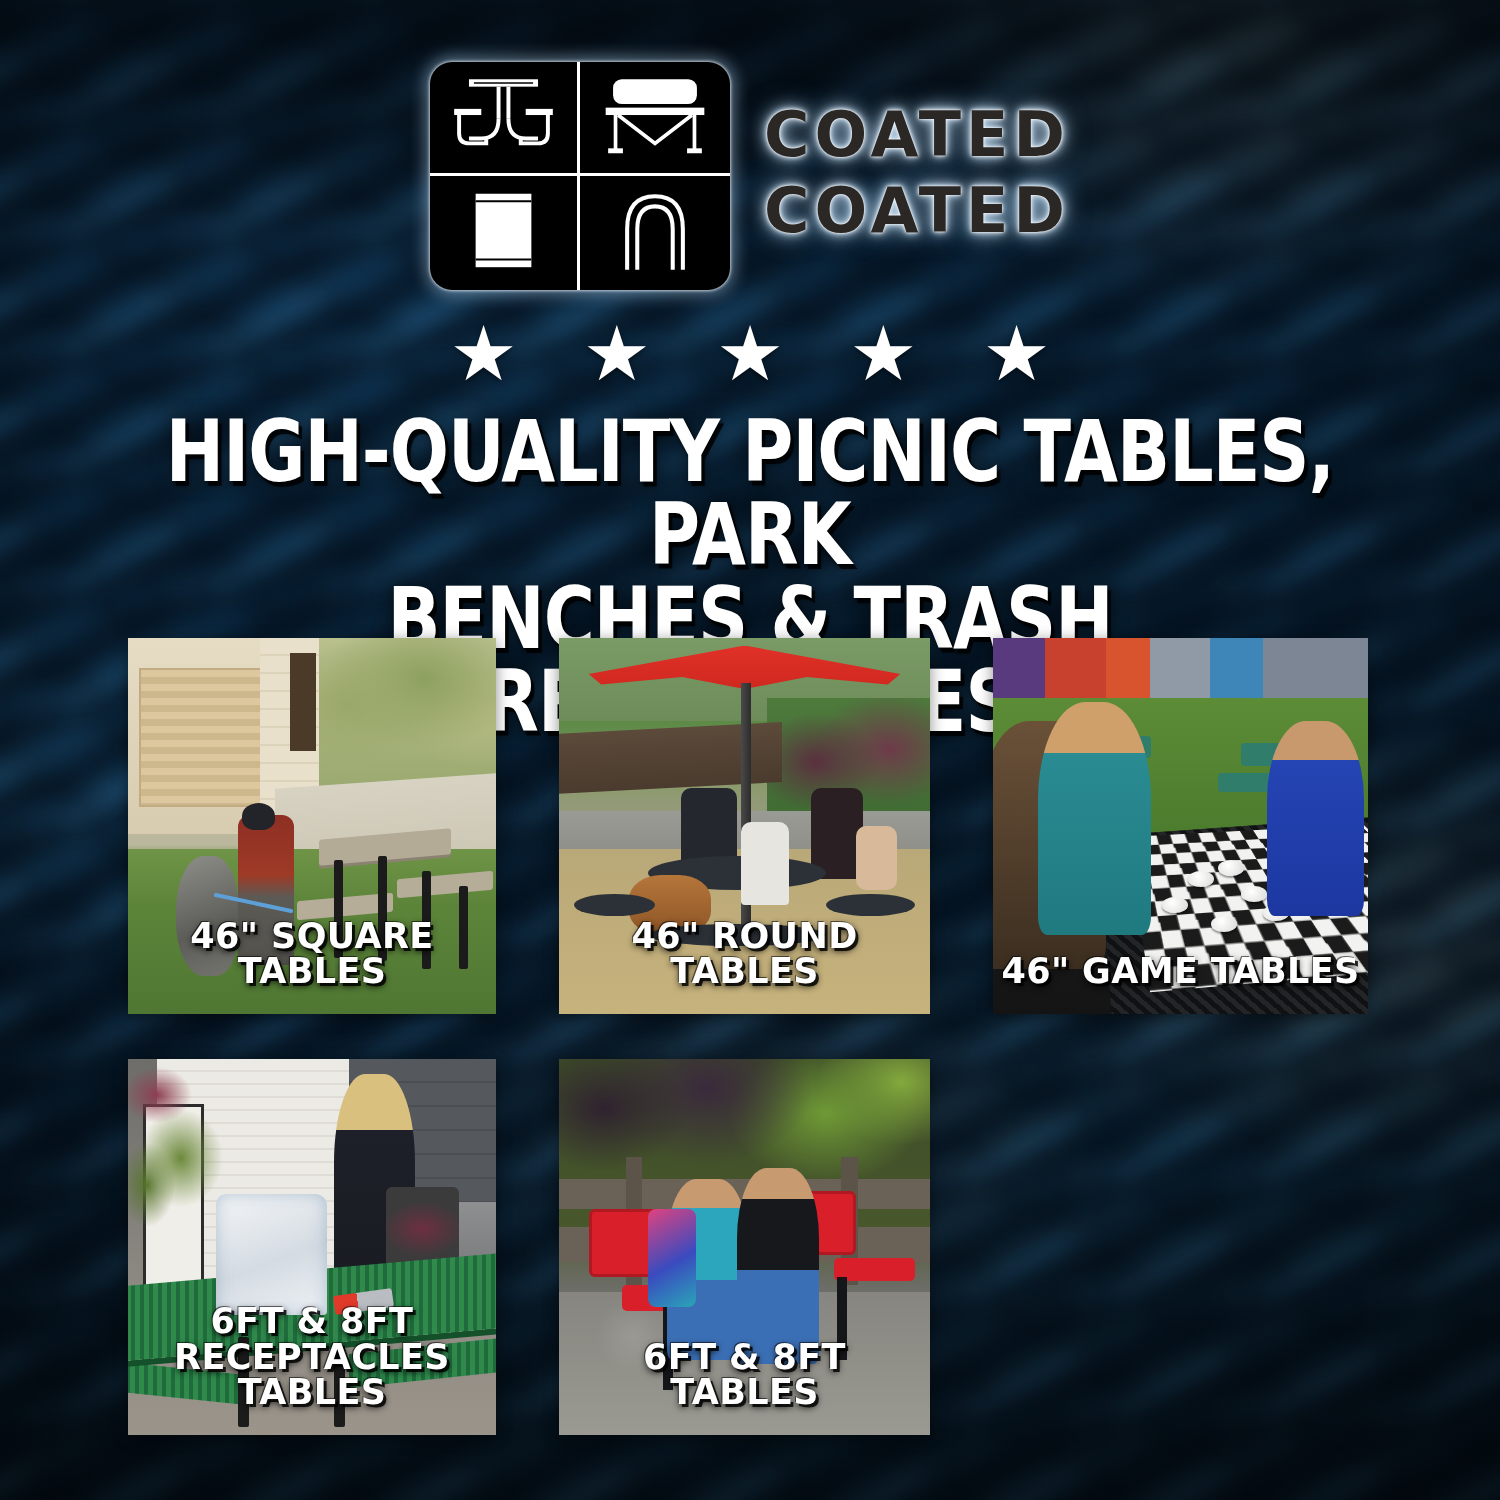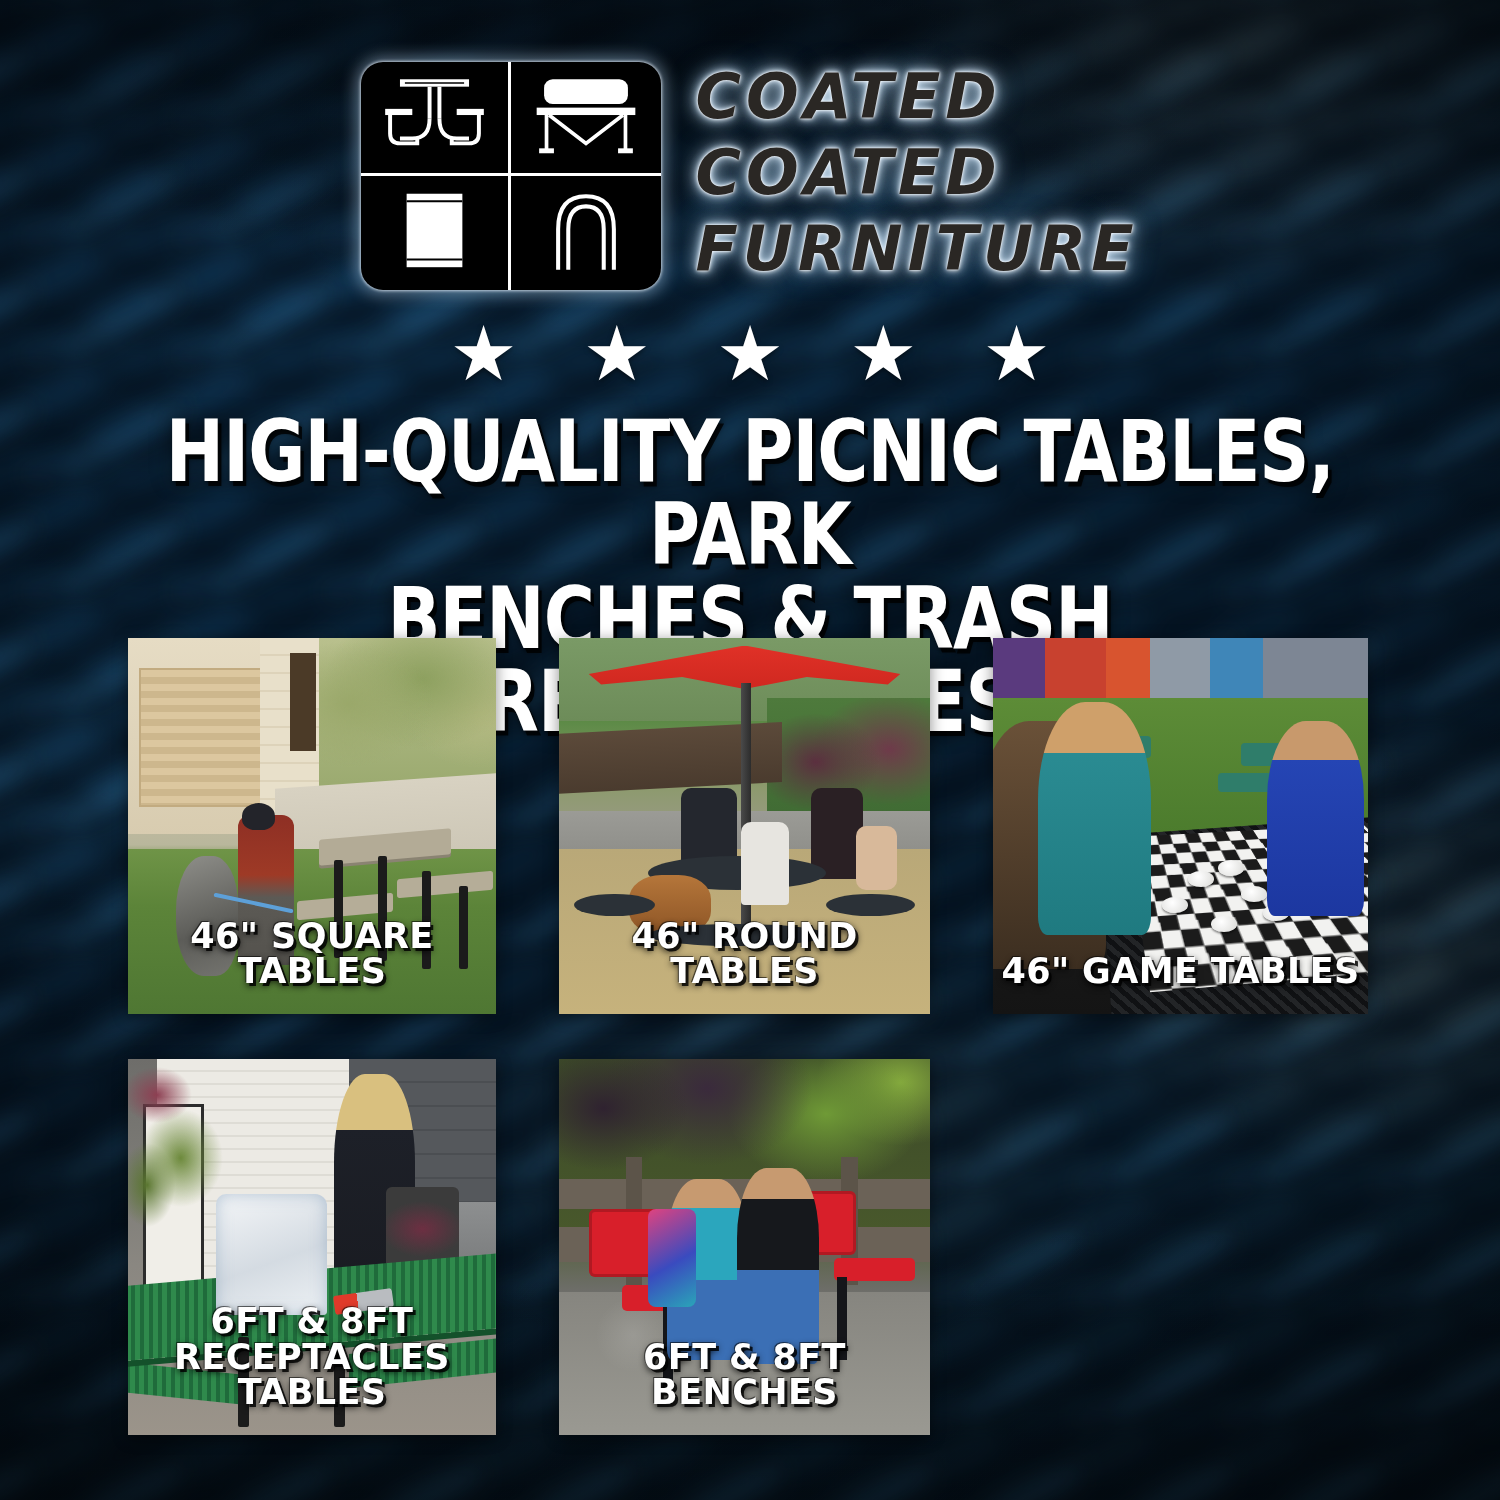--- a/index.html
+++ b/index.html
@@ -73,21 +73,21 @@
     background:#000;
     display:grid;grid-template-columns:1fr 1fr;grid-template-rows:1fr 1fr;
     box-shadow:0 0 16px 5px rgba(190,225,255,.45), 0 0 3px 1px rgba(255,255,255,.7);
     overflow:hidden;
   }
   .logo-q{position:relative;}
   .logo-q svg{position:absolute;inset:0;width:100%;height:100%;}
   .logo-q.q1,.logo-q.q2{border-bottom:3px solid #fff;}
   .logo-q.q1,.logo-q.q3{border-right:3px solid #fff;}
 
-  .logo-words{display:flex;flex-direction:column;gap:14px;padding-bottom:6px;font-style:italic;}
+  .logo-words{display:flex;flex-direction:column;gap:14px;padding-bottom:6px;}
   .logo-word{
     font-family:"DejaVu Sans",sans-serif;
     font-weight:700;
     letter-spacing:5px;
     color:#2a2724;
     line-height:1.0;
     text-shadow:
        0 0 2px #ffffff, 0 0 4px #e9f4ff, 0 0 9px #cfe4f7,
        0 0 17px rgba(205,230,250,.85), 0 0 28px rgba(150,195,235,.55),
        1px 2px 2px rgba(0,0,0,.6);
@@ -336,21 +336,20 @@
           <svg viewBox="0 0 100 90" fill="none" stroke="#ffffff" stroke-width="3.2">
             <path d="M28 74 L28 42 Q28 16 50 16 Q72 16 72 42 L72 74"></path>
             <path d="M36 74 L36 42 Q36 24 50 24 Q64 24 64 42 L64 74"></path>
           </svg>
         </div>
       </div>
 
       <div class="logo-words">
         <div class="logo-word w1">COATED</div>
         <div class="logo-word w2">COATED</div>
-        <div class="logo-word w3">FURNITURE</div>
       </div>
 
     </div>
 
     <div class="stars">★ ★ ★ ★ ★</div>
 
     <div class="headline">
       <div>HIGH-QUALITY PICNIC TABLES, PARK</div>
       <div>BENCHES &amp; TRASH RECEPTACLES</div>
     </div>
@@ -471,19 +470,19 @@
         <div class="t5-seat" style="left:17%;top:60%;width:30%;height:7%"></div>
         <div class="t5-seat" style="left:74%;top:53%;width:22%;height:6%"></div>
         <div class="t5-leg" style="left:28%;top:66%;width:10px;height:22%"></div>
         <div class="t5-leg" style="left:75%;top:58%;width:10px;height:22%"></div>
         <div class="t5-kid1"></div>
         <div class="t5-kid2"></div>
         <div class="t5-pack"></div>
       </div>
       <div class="caption">
         <span>6FT &amp; 8FT</span>
-        <span class="l2">BENCHES</span>
+        <span class="l2">TABLES</span>
       </div>
     </div>
 
 
   </div>
 </div>
 
 </body></html>

